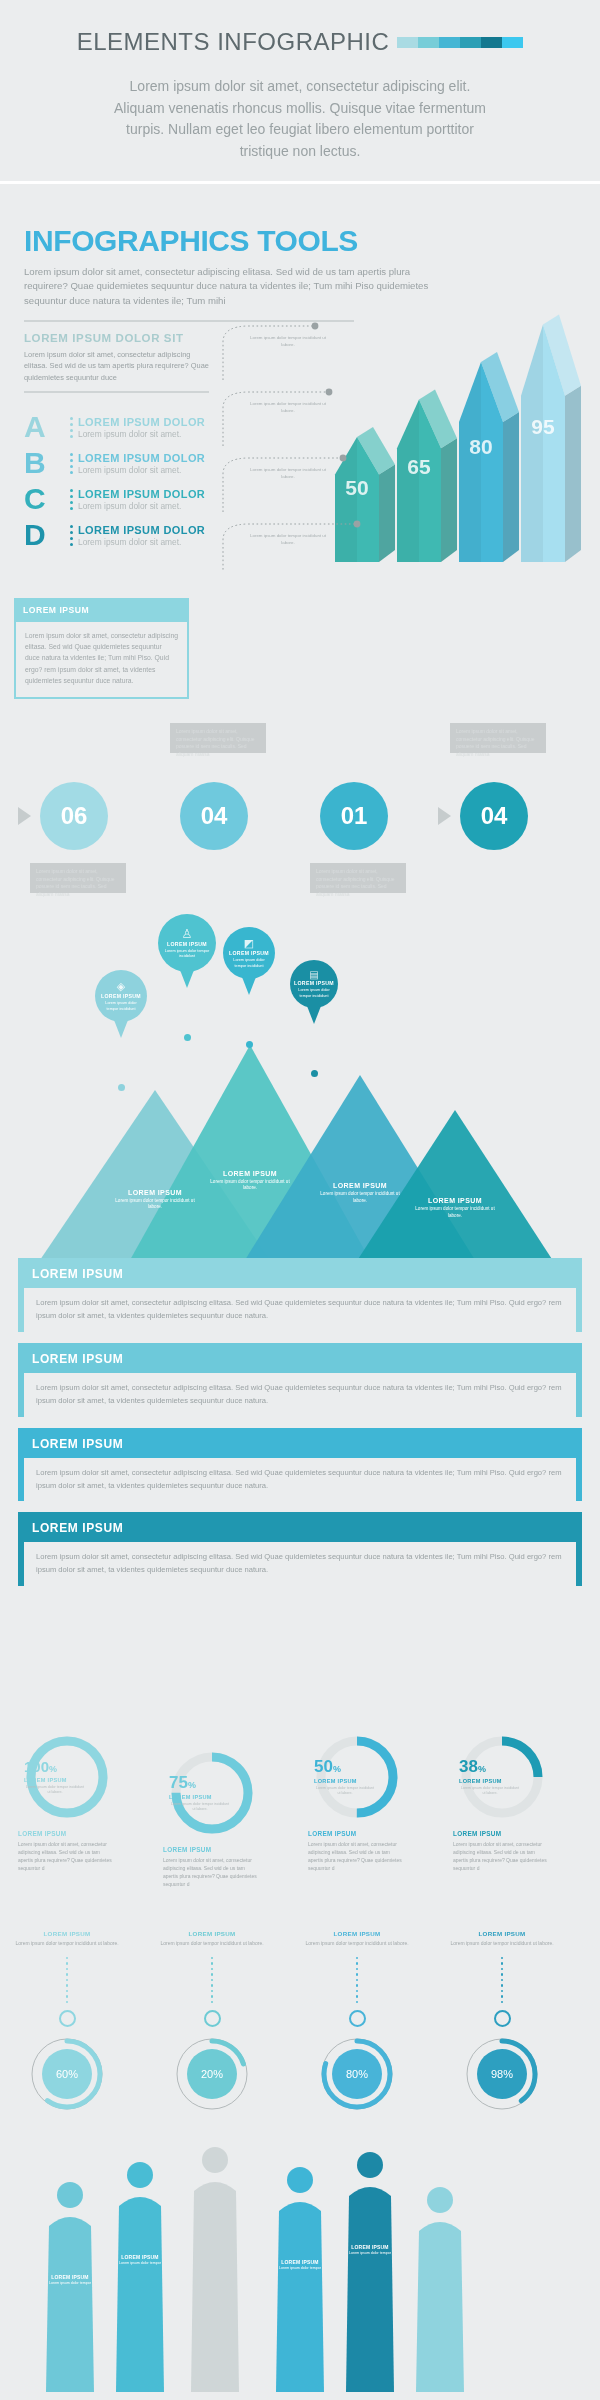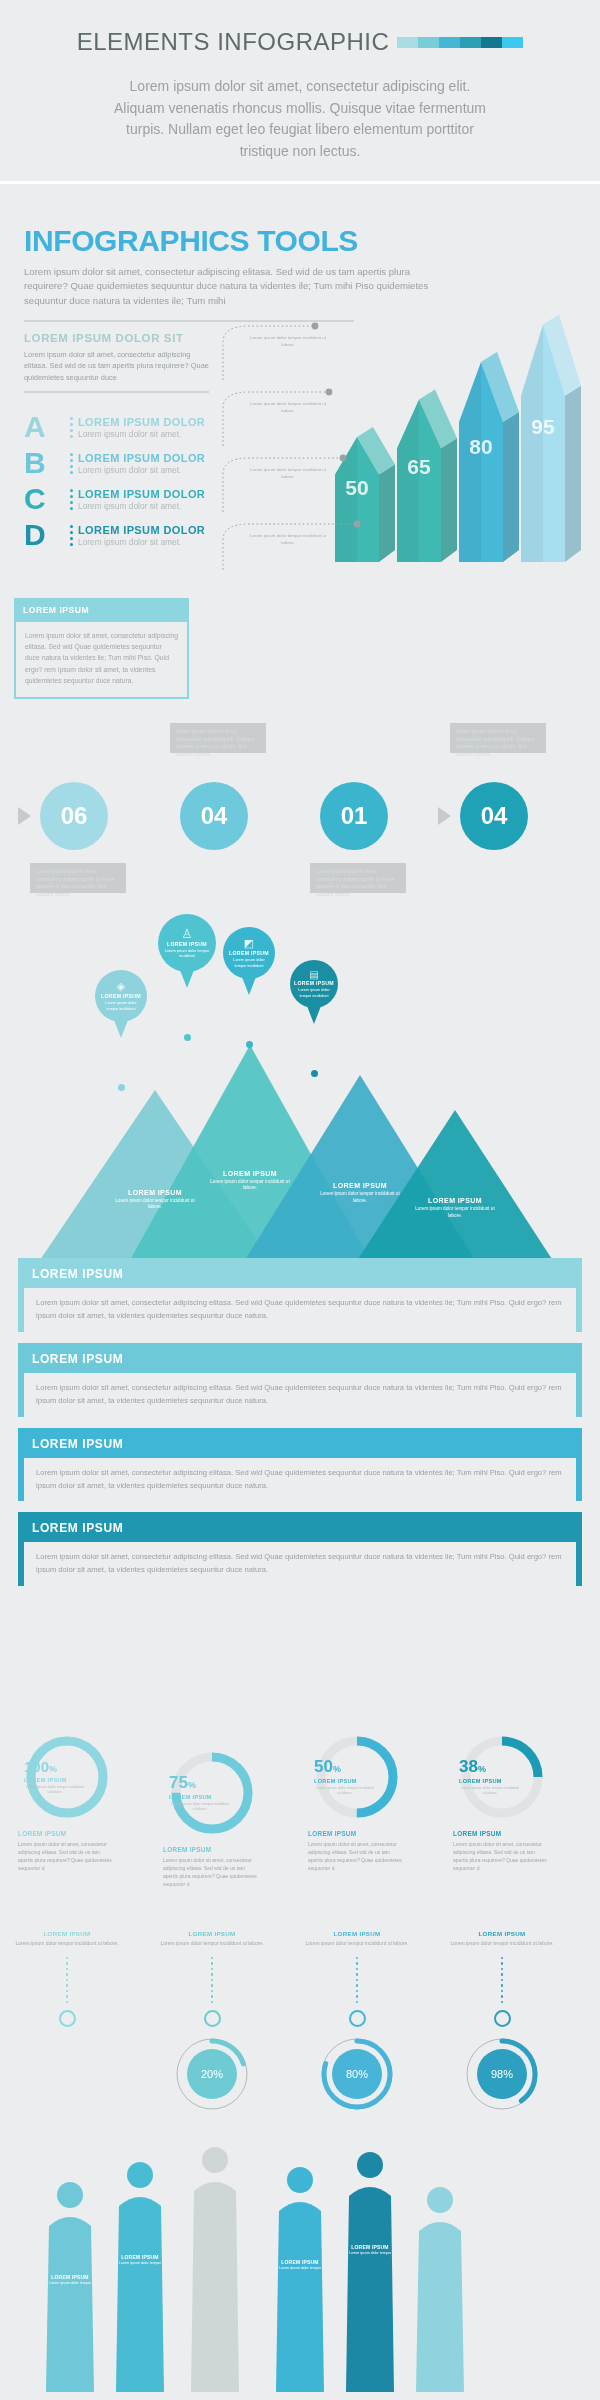--- a/index.html
+++ b/index.html
@@ -416,20 +416,25 @@
           <i style="background:#8ed6e0"></i>
           <i style="background:#8ed6e0"></i>
           <i style="background:#8ed6e0"></i>
           <i style="background:#8ed6e0"></i>
           <i style="background:#8ed6e0"></i>
           <i style="background:#8ed6e0"></i>
           <i style="background:#8ed6e0"></i>
           <i style="background:#8ed6e0"></i>
         </div>
         <div class="ring-small" style="border-color:#8ed6e0"></div>
+        <div class="ring-big"><svg width="76" height="76" viewBox="0 0 76 76">
+            <circle cx="38" cy="38" r="35" fill="none" stroke="#9aa2a4" stroke-width="0.7"></circle>
+            <circle cx="38" cy="38" r="25" fill="#8ed6e0"></circle>
+            <circle cx="38" cy="38" r="33" fill="none" stroke="#8ed6e0" stroke-width="5" stroke-dasharray="207.34511513692635" stroke-dashoffset="82.93804605477055" transform="rotate(-90 38 38)" stroke-linecap="round"></circle>
+          </svg><div class="ring-pct">60%</div></div>
       </div>
       <div class="ring-col" style="left: 157px; top: 0px;">
         <div class="ring-head" style="color:#6ecbd4">LOREM IPSUM</div>
         <div class="ring-sub">Lorem ipsum dolor tempor incididunt ut labore.</div>
         <div class="ring-dots">
           <i style="background:#6ecbd4"></i>
           <i style="background:#6ecbd4"></i>
           <i style="background:#6ecbd4"></i>
           <i style="background:#6ecbd4"></i>
           <i style="background:#6ecbd4"></i>

